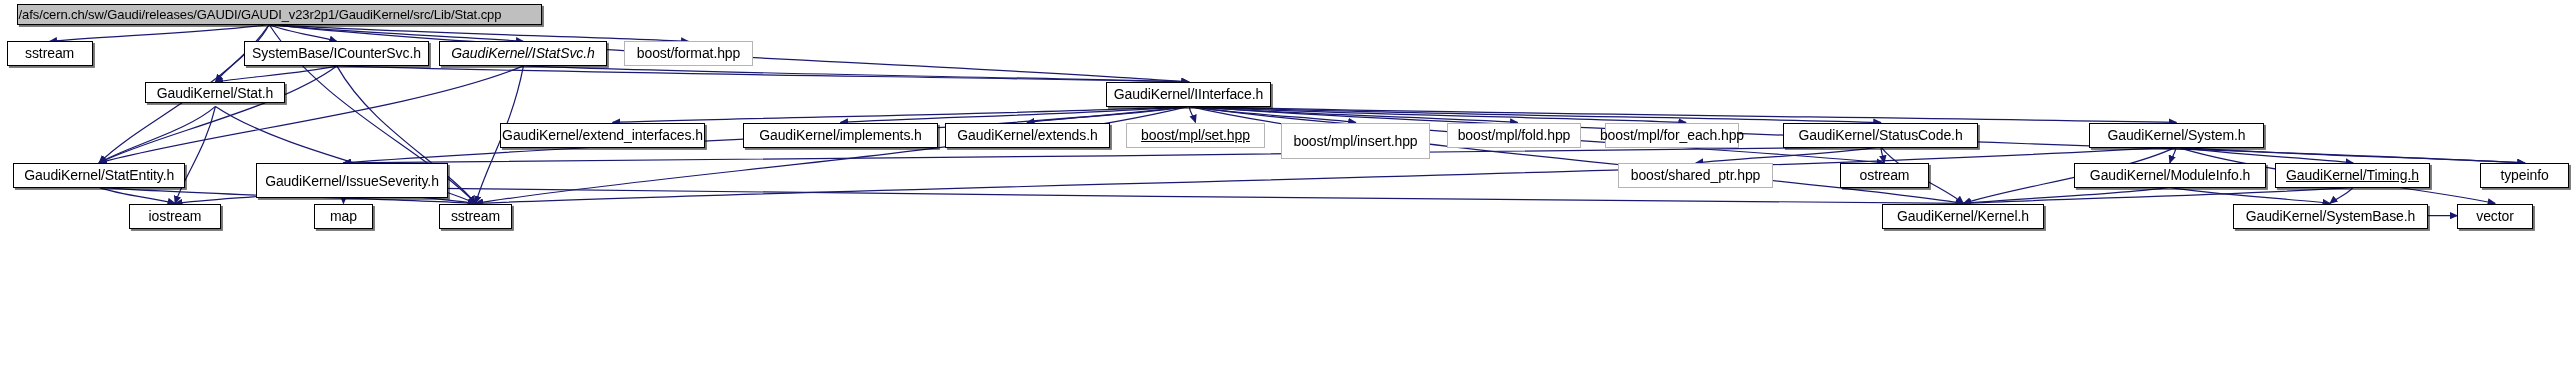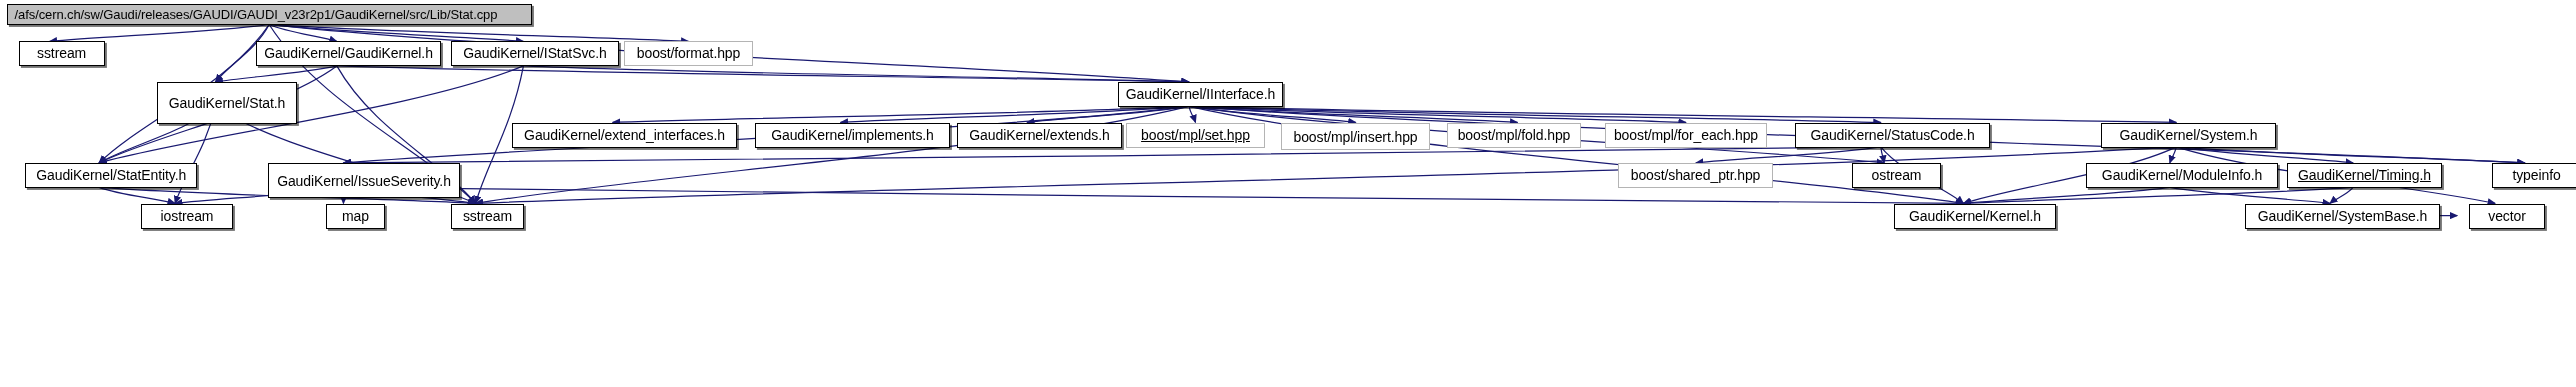--- a/index.html
+++ b/index.html
@@ -2,24 +2,24 @@
 <html style="font-size:15px"><head>
 <meta charset="utf-8">
 <style>
   html,body{margin:0;padding:0;background:#ffffff;}
   body{font-family:"Liberation Sans","DejaVu Sans",sans-serif;}
   #graph{position:relative;width:2576px;height:387px;background:#ffffff;overflow:hidden;}
   svg#edges{position:absolute;left:0;top:0;width:2576px;height:387px;pointer-events:none;}
   .node{position:absolute;box-sizing:border-box;display:flex;align-items:center;justify-content:center;
         background:#ffffff;border:0.9px solid #000000;color:#000000;white-space:nowrap;
         font-size:14px;line-height:1;height:24.5px;letter-spacing:-0.1px;}
-  .node.solid{border:0.9px solid #000000;box-shadow:1.9px 1.9px 0 0 rgba(0,0,0,0.55);margin-left:12px;}
+  .node.solid{border:0.9px solid #000000;box-shadow:1.9px 1.9px 0 0 rgba(0,0,0,0.55);}
   .node.faint{border:0.9px solid #b4b4b4;box-shadow:none;}
   .node.root{background:#bfbfbf;border:0.9px solid #000000;box-shadow:1.9px 1.9px 0 0 rgba(0,0,0,0.55);
-             justify-content:flex-start;padding-left:7px;height:21px;font-size:13px;}
+             justify-content:flex-start;padding-left:1px;height:21px;font-size:13px;margin-left:10px;}
   .node span{pointer-events:none;}
 </style>
 </head>
 <body>
 
 <div id="graph">
   <svg id="edges" viewBox="0 0 2733 411" preserveAspectRatio="none">
     <defs>
       <marker id="arrow" markerWidth="9" markerHeight="8" refX="8" refY="4" orient="auto" markerUnits="userSpaceOnUse">
         <path d="M0,0 L9,4 L0,8 z" fill="#191970"></path>
@@ -82,53 +82,53 @@
       </g>
   </svg>
   <div id="node-layer">
       <div class="node root" style="left: 6.6px; top: 3.8px; width: 525px; height: 21px;">
         <span>/afs/cern.ch/sw/Gaudi/releases/GAUDI/GAUDI_v23r2p1/GaudiKernel/src/Lib/Stat.cpp</span>
       </div>
       <div class="node solid" style="left: 6.6px; top: 41px; width: 86px; height: 24.5px;">
         <span>sstream</span>
       </div>
       <div class="node solid" style="left: 244px; top: 41px; width: 185px; height: 24.5px;">
-        <span>GaudiKernel/GaudiKernel.h</span>
+        <span>SystemBase/ICounterSvc.h</span>
       </div>
-      <div class="node solid" style="left: 439px; top: 41px; width: 168px; height: 24.5px;">
+      <div class="node solid" style="left: 439px; top: 41px; width: 168px; height: 24.5px; font-style: italic;">
         <span>GaudiKernel/IStatSvc.h</span>
       </div>
       <div class="node faint" style="left: 624px; top: 41px; width: 129px; height: 24.5px;">
         <span>boost/format.hpp</span>
       </div>
-      <div class="node solid" style="left: 145px; top: 82px; width: 140px; height: 42px;">
+      <div class="node solid" style="left: 145px; top: 82px; width: 140px; height: 21px;">
         <span>GaudiKernel/Stat.h</span>
       </div>
       <div class="node solid" style="left: 1106px; top: 82px; width: 165px; height: 24.5px;">
         <span>GaudiKernel/IInterface.h</span>
       </div>
-      <div class="node solid" style="left: 500px; top: 123px; width: 225px; height: 24.5px;">
+      <div class="node solid" style="left: 500px; top: 123px; width: 205px; height: 24.5px;">
         <span>GaudiKernel/extend_interfaces.h</span>
       </div>
       <div class="node solid" style="left: 743px; top: 123px; width: 195px; height: 24.5px;">
         <span>GaudiKernel/implements.h</span>
       </div>
       <div class="node solid" style="left: 945px; top: 123px; width: 165px; height: 24.5px;">
         <span>GaudiKernel/extends.h</span>
       </div>
       <div class="node faint" style="left: 1126px; top: 123px; width: 139px; height: 24.5px; text-decoration: underline;">
         <span>boost/mpl/set.hpp</span>
       </div>
-      <div class="node faint" style="left: 1281px; top: 123px; width: 149px; height: 27px; text-align: center;">
+      <div class="node faint" style="left: 1281px; top: 123px; width: 149px; height: 36px; text-align: center;">
         <span>boost/mpl/insert.hpp</span>
       </div>
       <div class="node faint" style="left: 1447px; top: 123px; width: 134px; height: 24.5px;">
         <span>boost/mpl/fold.hpp</span>
       </div>
-      <div class="node faint" style="left: 1605px; top: 123px; width: 162px; height: 24.5px;">
+      <div class="node faint" style="left: 1605px; top: 123px; width: 134px; height: 24.5px;">
         <span>boost/mpl/for_each.hpp</span>
       </div>
       <div class="node solid" style="left: 1783px; top: 123px; width: 195px; height: 24.5px;">
         <span>GaudiKernel/StatusCode.h</span>
       </div>
       <div class="node solid" style="left: 2089px; top: 123px; width: 175px; height: 24.5px;">
         <span>GaudiKernel/System.h</span>
       </div>
       <div class="node solid" style="left: 13.2px; top: 163px; width: 172px; height: 24.5px;">
         <span>GaudiKernel/StatEntity.h</span>

